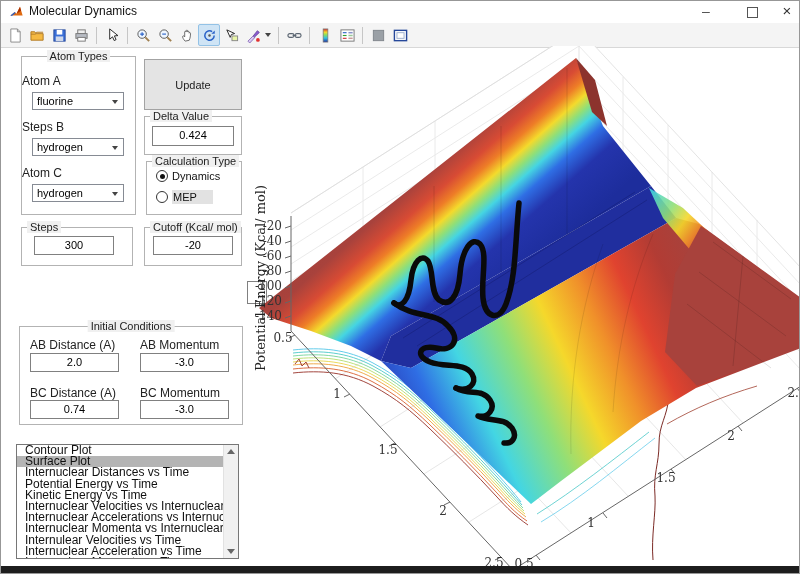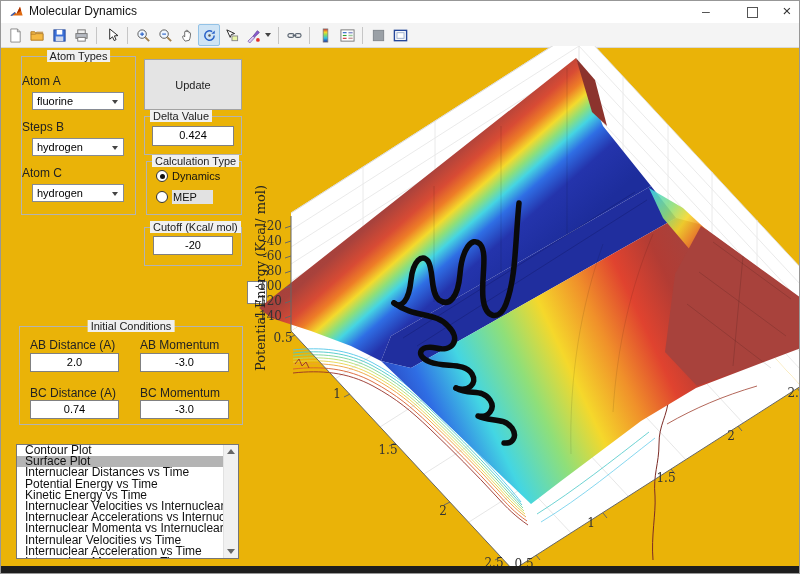--- a/index.html
+++ b/index.html
@@ -1,16 +1,16 @@
 <!DOCTYPE html>
 <html><head>
 <meta charset="utf-8">
 <style>
   html,body{margin:0;padding:0;background:#d8d8d8;font-family:"Liberation Sans",sans-serif;}
-  .window{position:relative;width:800px;height:574px;background:#eab308;overflow:hidden;border:1px solid #979797;box-sizing:border-box;}
+  .window{position:relative;width:800px;height:574px;background:#ffffff;overflow:hidden;border:1px solid #979797;box-sizing:border-box;}
   
   .titlebar{position:absolute;left:0;top:0;width:100%;height:22px;background:#ffffff;}
   .appicon{position:absolute;left:8px;top:4px;width:15px;height:14px;}
   .title{position:absolute;left:28px;top:3px;font-size:12px;color:#111;}
   .wbtn{position:absolute;top:0;height:22px;line-height:20px;text-align:center;font-size:14px;color:#555;cursor:default;}
   .wb-min{left:688px;width:34px;}
   .wb-max{left:734px;width:34px;}
   .wb-max i{display:inline-block;width:9px;height:9px;border:1px solid #555;margin-top:6px;}
   .wb-close{left:774px;width:24px;font-size:15px;color:#333;}
   
@@ -226,20 +226,24 @@
           <span class="in"></span>
         </span>
       <span>Dynamics</span>
     </div>
     <div class="radio-row" style="left:9px;top:28px;">
       <span class="rdot"></span>
       <span class="mep-bg">MEP</span>
     </div>
   </div>
 
+  <div class="gbox" style="left:20px;top:226px;width:110px;height:37px;">
+    <span class="glabel l">Steps</span>
+    <div class="edit" style="left:12px;top:8px;width:80px;height:19px;">300</div>
+  </div>
 
   <div class="gbox" style="left:143px;top:226px;width:96px;height:37px;">
     <span class="glabel l">Cutoff (Kcal/ mol)</span>
     <div class="edit" style="left:8px;top:8px;width:80px;height:19px;">-20</div>
   </div>
 
   <div class="edit" style="left:246px;top:280px;width:20px;height:23px;"></div>
 
   <div class="gbox" style="left:18px;top:325px;width:222px;height:97px;">
     <span class="glabel c">Initial Conditions</span>

